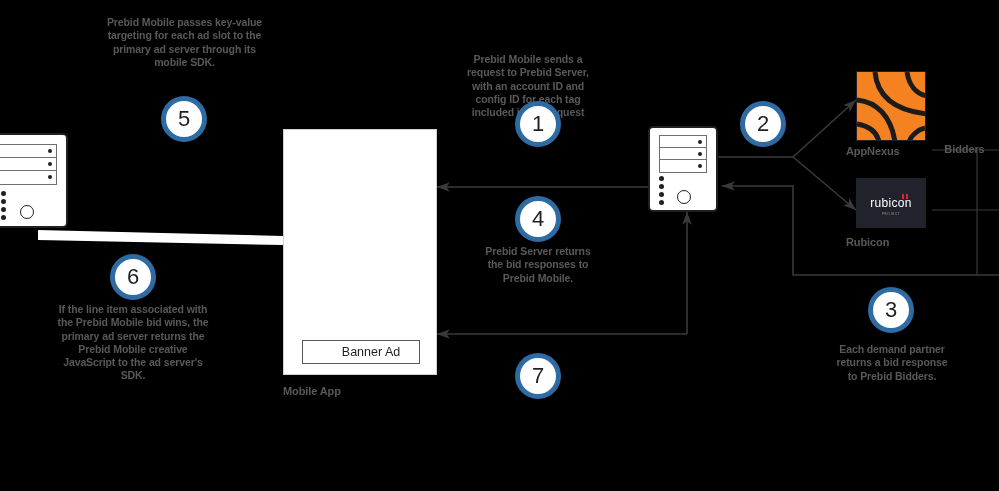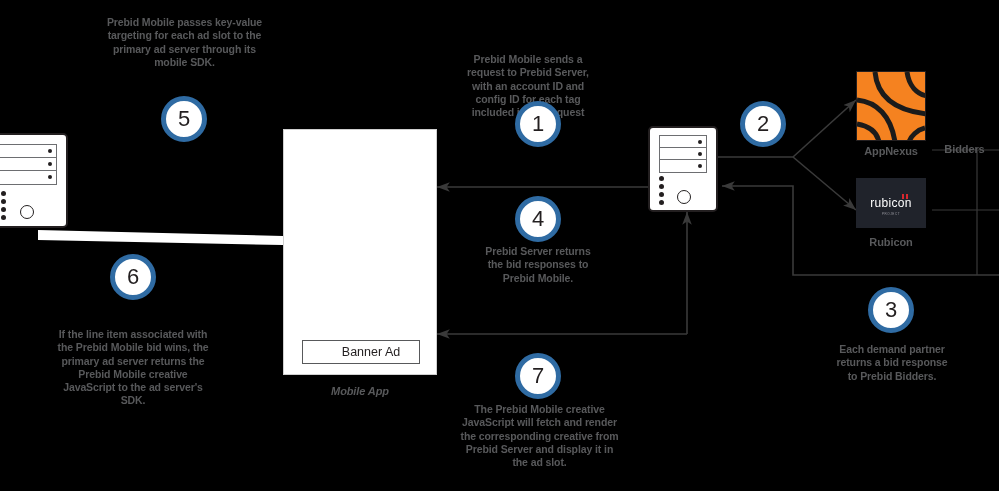--- a/index.html
+++ b/index.html
@@ -107,21 +107,20 @@
     color: #231f20;
     font-size: 12.5px;
     text-align: center;
     line-height: 22px;
   }
   .label {
     position: absolute;
     color: #58595b;
     font-size: 11px;
     font-weight: bold;
-    text-align: center;
     letter-spacing: -0.1px;
   }
   .logo-box {
     position: absolute;
     box-sizing: border-box;
   }
   .appnexus-logo {
     background: #f58220;
     border: 1px solid #231f20;
     overflow: hidden;
@@ -235,21 +234,21 @@
       <div class="d"></div>
       <div class="d"></div>
       <div class="d"></div>
     </div>
     <div class="srv-power" style="left:27px; top:62px;"></div>
   </div>
 
   <div class="app-window" style="left:283px; top:129px; width:154px; height:246px;">
     <div class="banner-ad" style="left:18px; top:210px; width:118px; height:24px;padding-left:20px;">Banner Ad</div>
   </div>
-  <div class="label" style="left:283px; top:385px; width:154px;font-style:italic;">Mobile App</div>
+  <div class="label" style="left:283px; top:385px; width:154px;">Mobile App</div>
 
   <div class="logo-box appnexus-logo" style="left:856px; top:71px; width:70px; height:70px;">
     <svg width="70" height="70" viewBox="0 0 70 70">
       <rect x="0" y="0" width="70" height="70" fill="#f58220"></rect>
       <path d="M18,0 C20,22 34,38 70,42" stroke="#1b1b1b" stroke-width="5" fill="none"></path>
       <path d="M50,0 C52,14 60,22 70,24" stroke="#1b1b1b" stroke-width="5" fill="none"></path>
       <path d="M0,28 C20,30 34,44 38,70" stroke="#1b1b1b" stroke-width="5" fill="none"></path>
       <path d="M0,52 C12,54 20,60 22,70" stroke="#1b1b1b" stroke-width="5" fill="none"></path>
       <path d="M68,56 C60,58 54,64 52,70" stroke="#1b1b1b" stroke-width="5" fill="none"></path>
     </svg>
@@ -274,18 +273,17 @@
   <div class="badge" style="left:868px; top:287px;">3</div>
   <div class="cap" style="left:831px; top:343px; width:122px;">Each demand partner returns a bid response to Prebid Bidders.</div>
 
   <div class="badge" style="left:515px; top:196px;">4</div>
   <div class="cap" style="left:480px; top:245px; width:116px;">Prebid Server returns the bid responses to Prebid Mobile.</div>
 
   <div class="cap" style="left:105px; top:16px; width:159px;">Prebid Mobile passes key-value targeting for each ad slot to the primary ad server through its mobile SDK.</div>
   <div class="badge" style="left:161px; top:96px;">5</div>
 
   <div class="badge" style="left:110px; top:254px;">6</div>
-  <div class="cap" style="left:51px; top:303px; width:164px;margin-top:25px;">If the line item associated with the Prebid Mobile bid wins, the primary ad server returns the Prebid Mobile creative JavaScript to the ad server's SDK.</div>
+  <div class="cap" style="left:51px; top:303px; width:164px;">If the line item associated with the Prebid Mobile bid wins, the primary ad server returns the Prebid Mobile creative JavaScript to the ad server's SDK.</div>
 
   <div class="badge" style="left:515px; top:353px;">7</div>
-  <div class="cap" style="left:457px; top:403px; width:165px;">The Prebid Mobile creative JavaScript will fetch and render the corresponding creative from Prebid Server and display it in the ad slot.</div>
 
 </div>
 
 </body></html>

